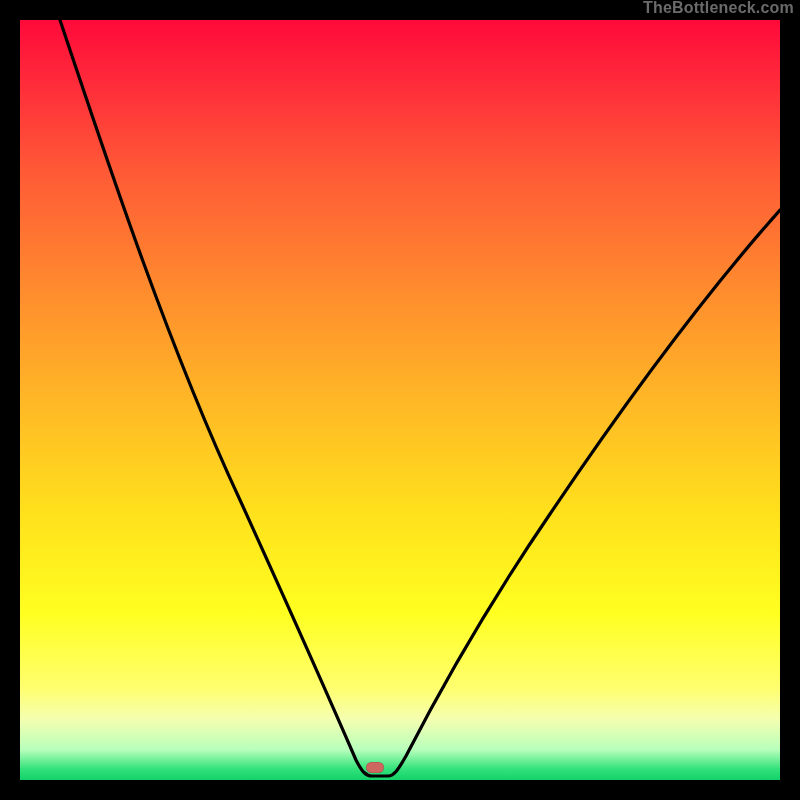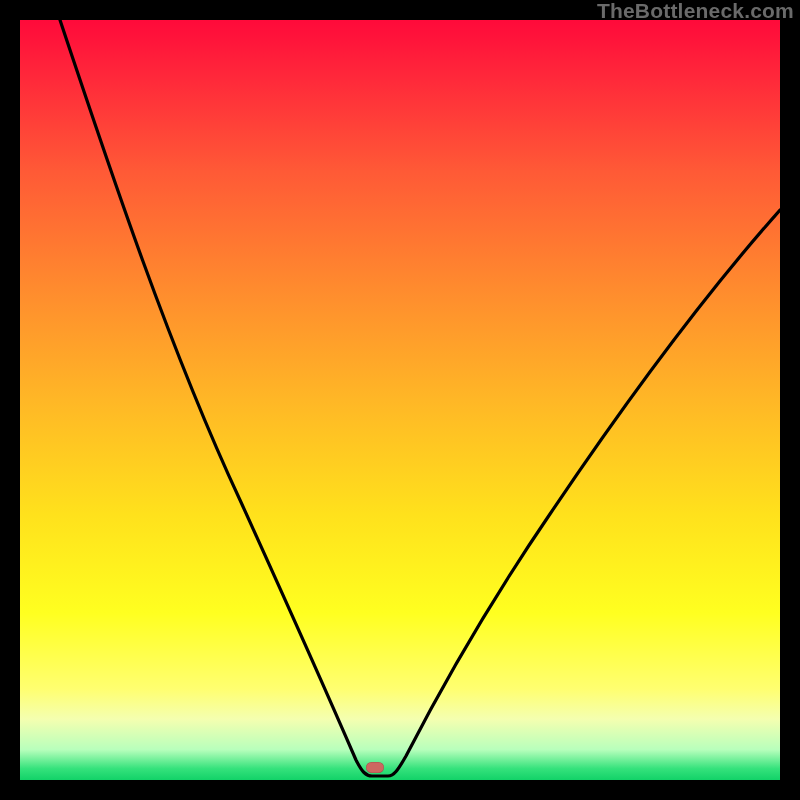--- a/index.html
+++ b/index.html
@@ -60,21 +60,21 @@
     height: 11px;
     border-radius: 6px;
     background: #cd6760;
     box-shadow: 0 0 0 0.5px rgba(0,0,0,0.2) inset;
   }
   .watermark {
     position: absolute;
     top: -1px;
     right: 6px;
     font-family: Arial, Helvetica, sans-serif;
-    font-size: 21px;
+    font-size: 16px;
     font-weight: 600;
     color: #6a6a6a;
     letter-spacing: 0.2px;
     user-select: none;
   }
 </style>
 </head>
 <body>
 
 <div class="frame">

